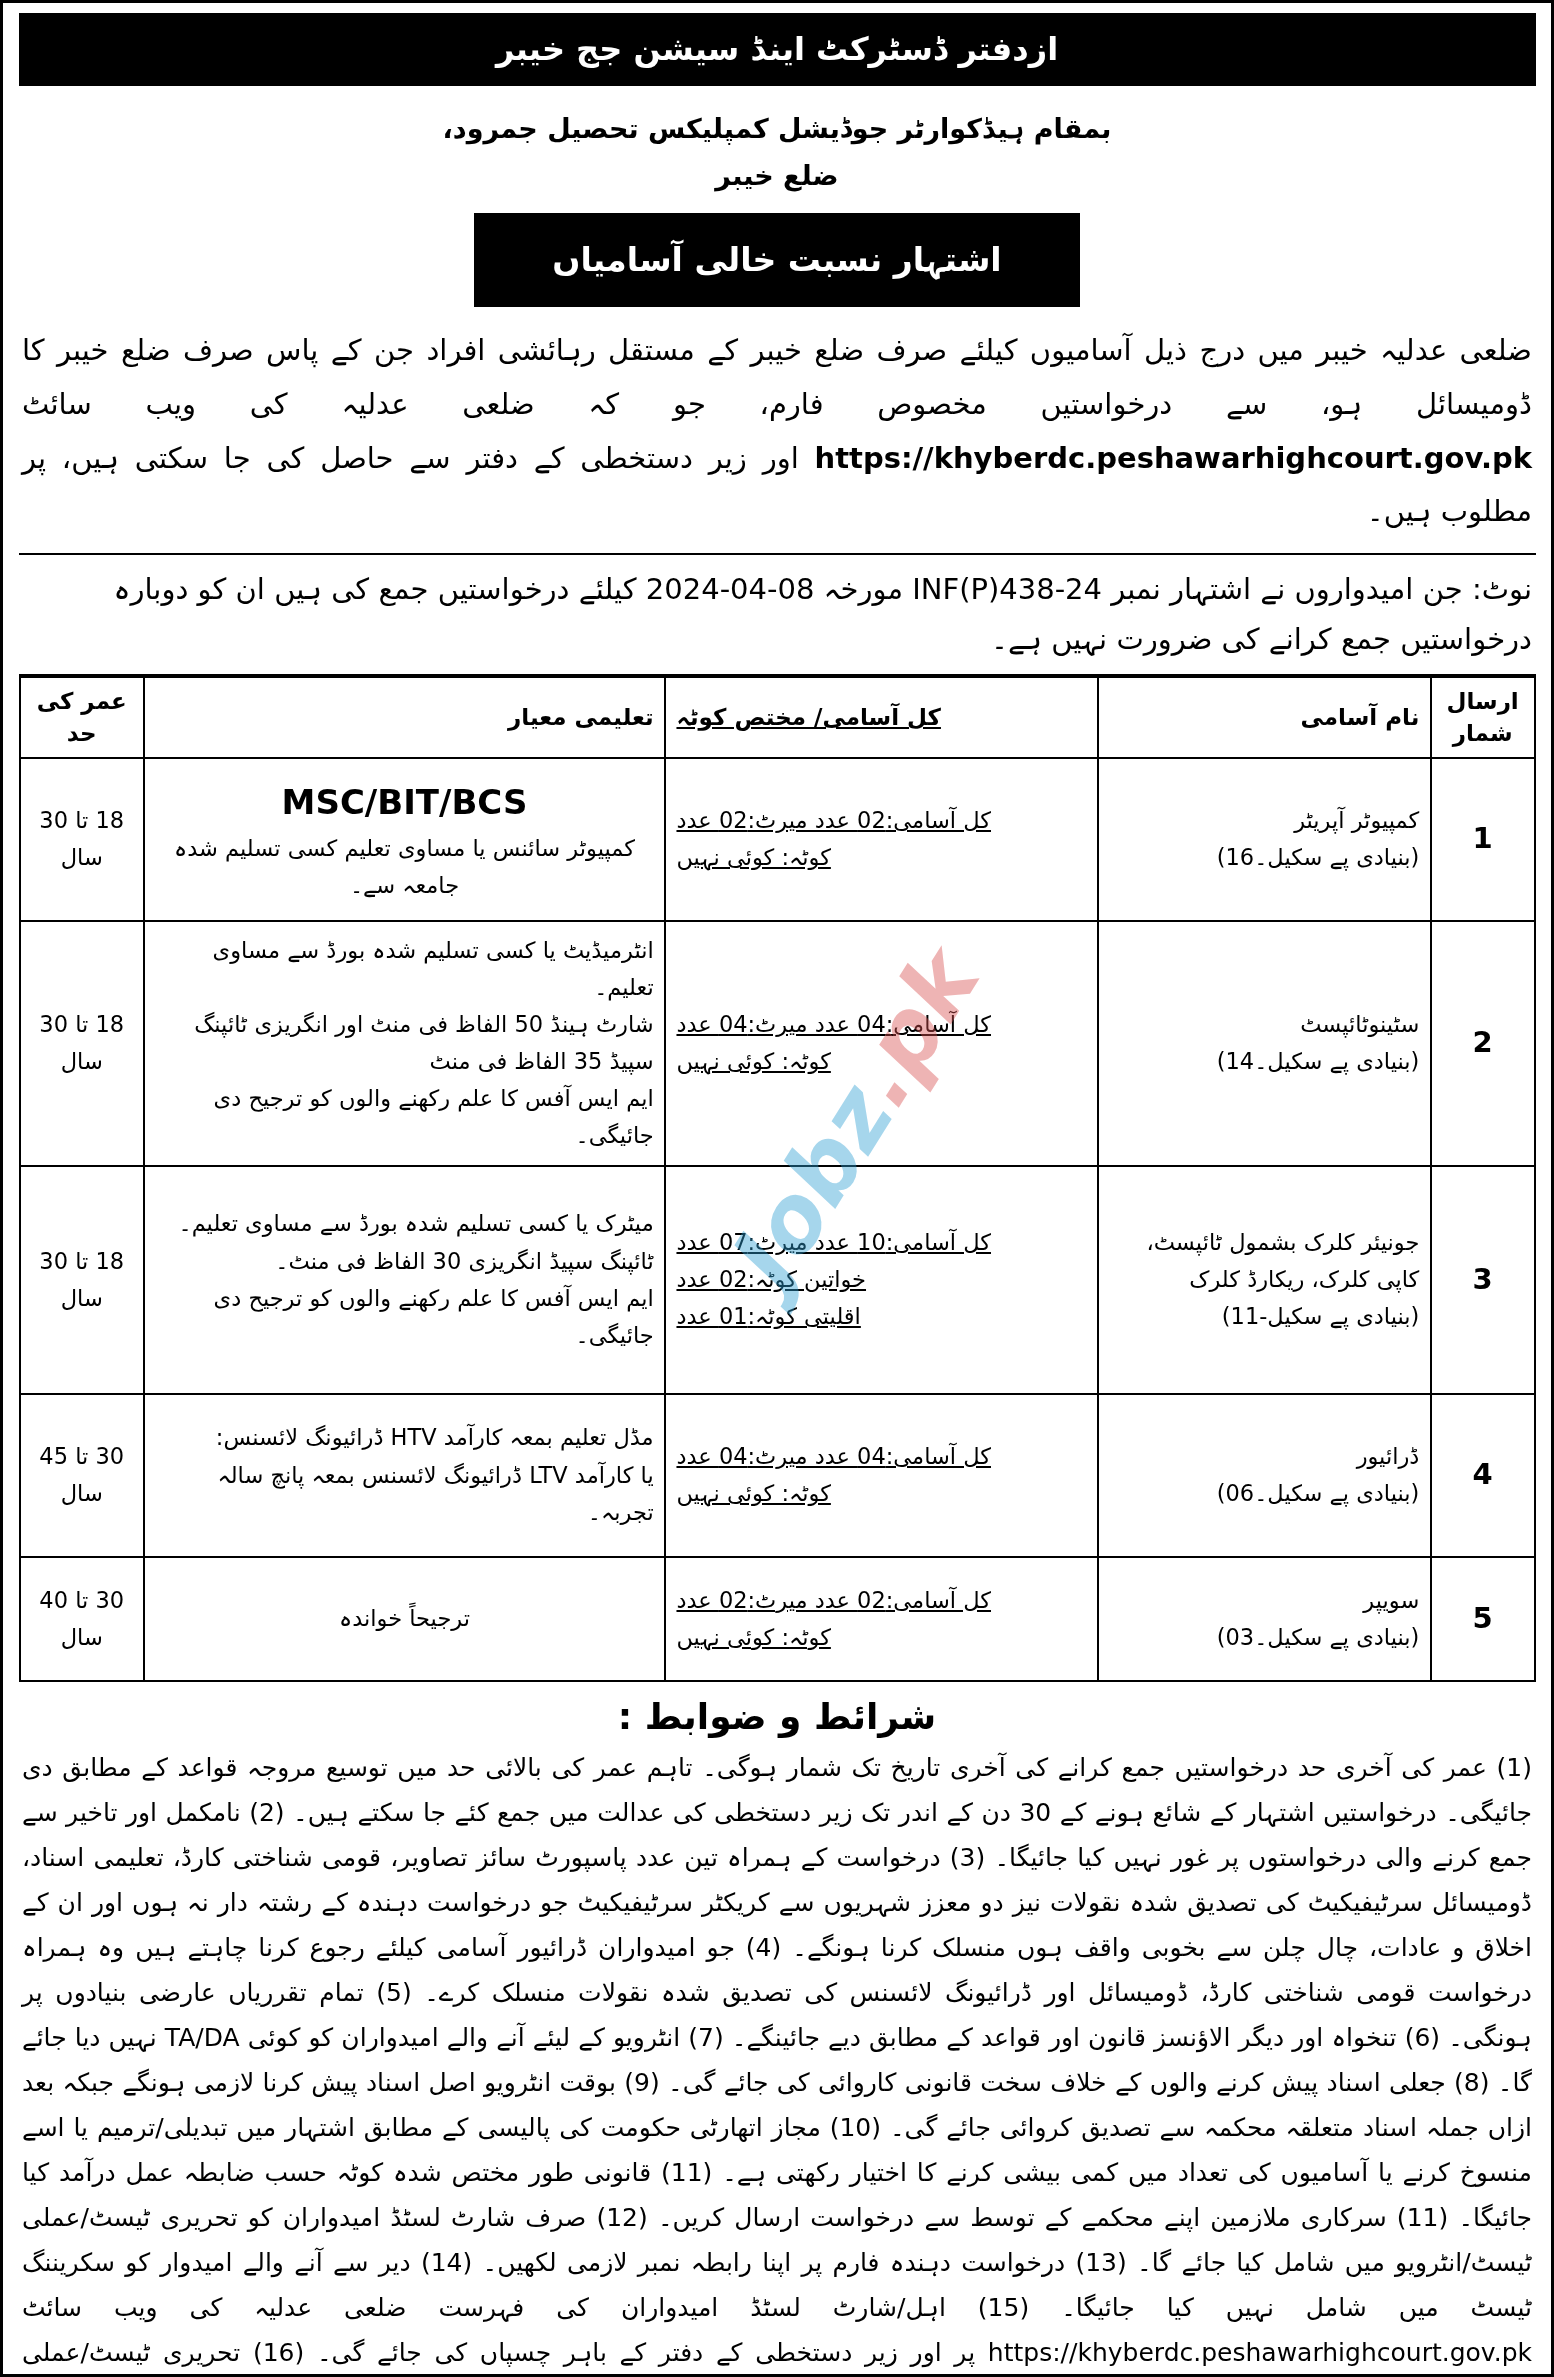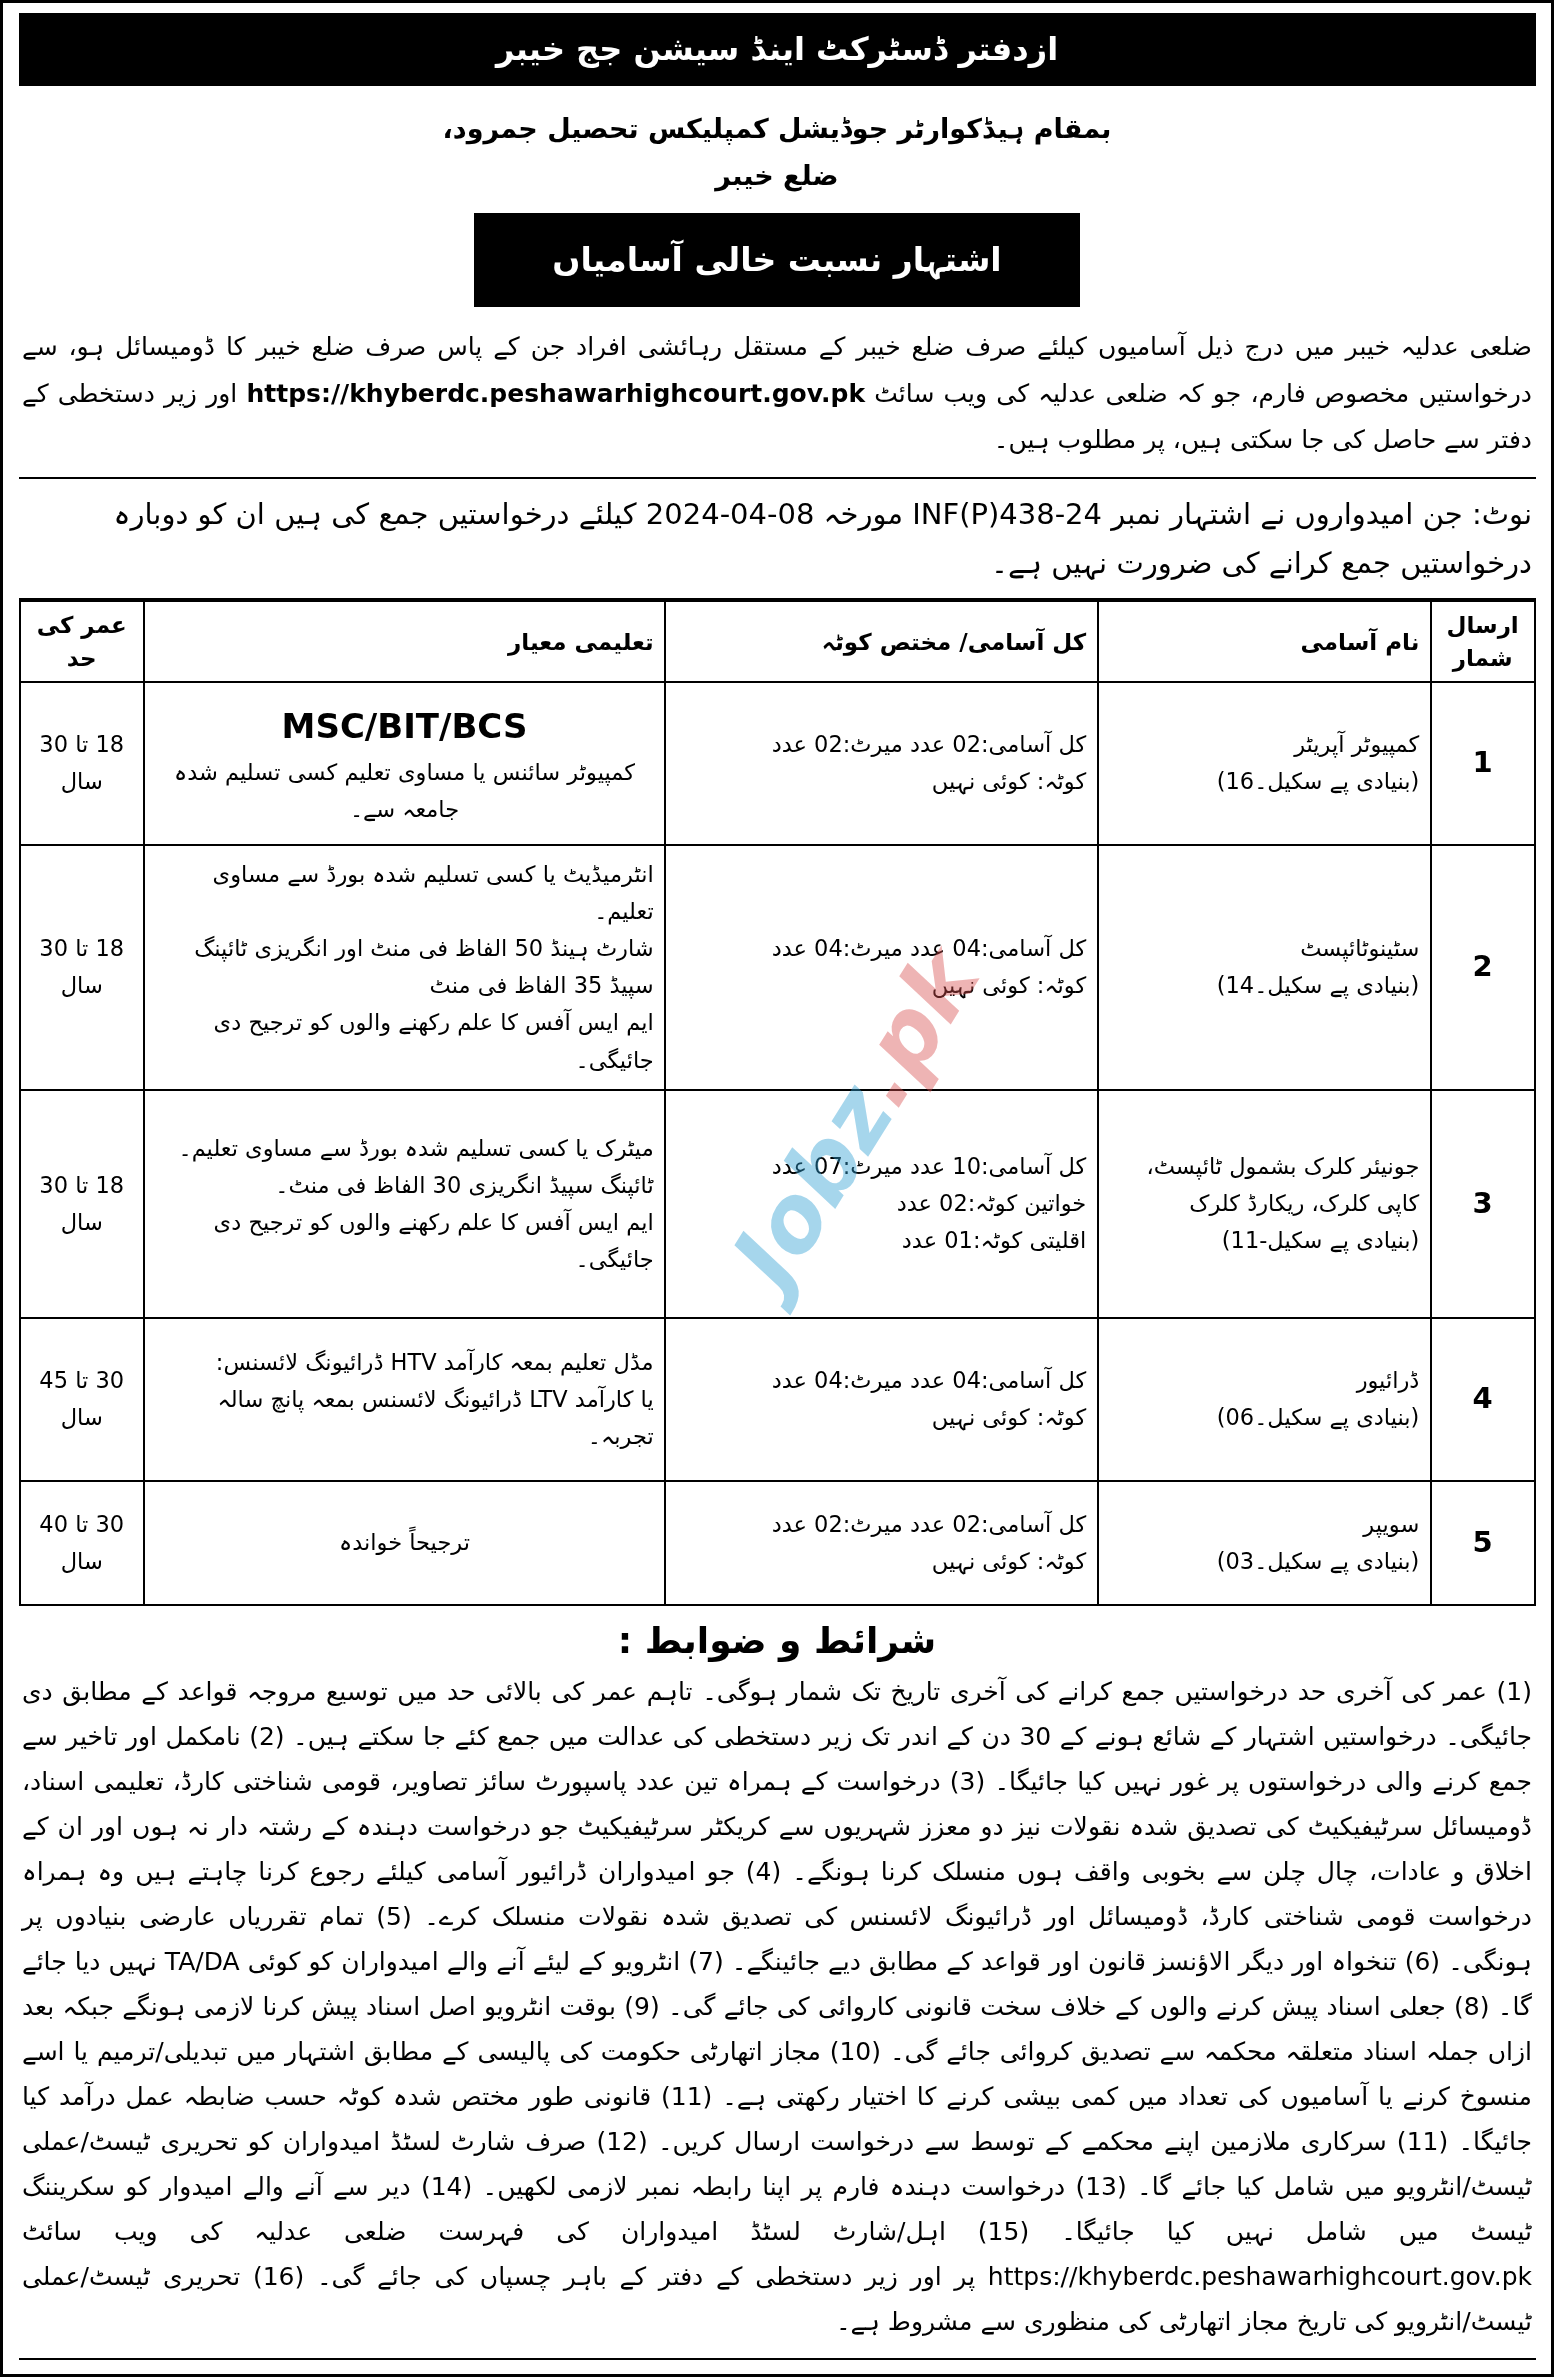--- a/index.html
+++ b/index.html
@@ -43,21 +43,21 @@
   .banner {
     display: inline-block;
     background: #000;
     color: #fff;
     font-size: 33px;
     font-weight: 700;
     padding: 22px 78px;
     line-height: 1.5;
   }
   .intro {
-    font-size: 25px;
+    font-size: 29px;
     line-height: 1.85;
     text-align: justify;
     padding: 10.4px 3.5px 14px;
   }
   .intro .url {
     font-weight: 700;
     direction: ltr;
     unicode-bidi: embed;
   }
   .note {
@@ -76,21 +76,21 @@
   th, td {
     border: 2.6px solid #000;
     padding: 7px 10.4px;
     vertical-align: middle;
   }
   th { font-size: 23px; font-weight: 700; text-align: center; height: 45px; line-height: 1.4; }
   td { font-size: 22.5px; line-height: 1.65; }
   .col-serial { width: 82px;  text-align: center; }
   td.col-serial { font-size: 29px; font-weight: 700; }
   .col-post   { width: 332px; text-align: right; }
-  .col-quota  { width: 445px; text-align: right; }
+  .col-quota  { width: 445px; text-align: left; text-decoration: underline; }
   .col-edu    { width: 527px; text-align: right; }
   .col-age    { width: 108px; text-align: center; }
   .row-r1 td { height: 147px; }
   .row-r2 td { height: 229px; }
   .row-r3 td { height: 212px; }
   .row-r4 td { height: 147px; }
   .row-r5 td { height: 108px; }
   .row-r1 .col-edu, .row-r5 .col-edu { text-align: center; }
   .edu-title { font-weight: 700; font-size: 34px; direction: ltr; }
   .post-name { font-weight: 400; }

